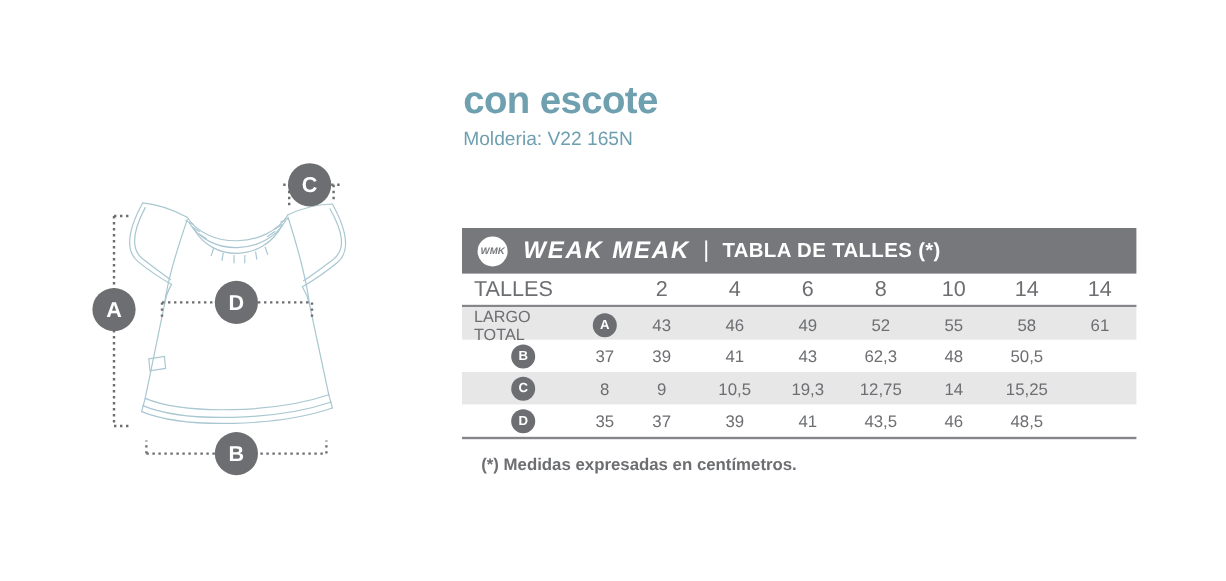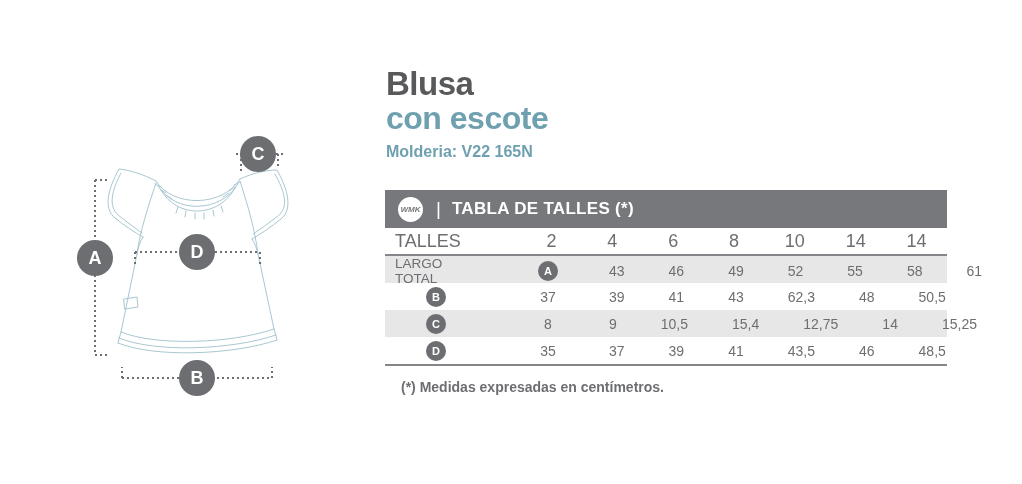--- a/index.html
+++ b/index.html
@@ -17,43 +17,43 @@
     display:flex;align-items:center;justify-content:center;
   }
   .badge-a{left:77px;top:240px;}
   .badge-b{left:179px;top:360px;}
   .badge-c{left:240px;top:136px;}
   .badge-d{left:179px;top:234px;}
 
   .info{position:absolute;left:386px;top:66px;}
   .title{font-size:33px;font-weight:bold;color:var(--title-gray,#58595B);line-height:35px;letter-spacing:-0.5px;}
   .subtitle{font-size:32px;font-weight:bold;color:var(--accent-teal,#6FA0B0);line-height:35px;letter-spacing:-0.5px;}
-  .pattern{margin-top:7px;font-size:16px;font-weight:bold;color:var(--accent-teal,#6FA0B0);}
+  .pattern{margin-top:7px;font-size:16px;font-weight:normal;color:var(--accent-teal,#6FA0B0);}
 
   .tablewrap{position:absolute;left:385px;top:190px;width:562px;}
   .bar{
     height:38px;background:var(--bar-gray,#77787B);color:#fff;
     display:flex;align-items:center;padding-left:13px;box-sizing:border-box;
   }
   .logo{
     width:25px;height:25px;border-radius:50%;background:#fff;
     color:var(--bar-gray,#77787B);display:flex;align-items:center;justify-content:center;
-    font-size:8px;font-weight:bold;font-style:italic;letter-spacing:0;margin-right:2px;flex:none;text-align:center;
+    font-size:8px;font-weight:bold;font-style:italic;letter-spacing:0;margin-right:13px;flex:none;text-align:center;
   }
   .brand{font-size:20px;font-weight:bold;font-style:italic;letter-spacing:1.5px;}
   .sep{margin:0 11px;font-size:19px;font-weight:normal;}
   .bartitle{font-size:17px;font-weight:bold;letter-spacing:0.3px;}
 
   .gridrow{
     display:grid;grid-template-columns:102px 34px repeat(7,1fr);
     align-items:center;color:var(--text-gray,#6D6E71);
   }
   .sizerow{height:26px;border-bottom:2px solid var(--rule-gray,#85868A);}
   .sizerow .label,.sizerow .cell{font-size:18px;font-weight:normal;}
-  .datarow{height:27px;font-size:14px;gap:44px;}
+  .datarow{height:27px;font-size:14px;}
   .shaded{background:var(--row-gray,#E7E7E8);}
   #table-body{border-bottom:2px solid var(--rule-gray,#85868A);}
   .label{padding-left:10px;}
   .datarow .label{font-size:13.5px;}
   .cell{text-align:center;}
   .badgecol{display:flex;justify-content:center;}
   .minibadge{
     width:20px;height:20px;border-radius:50%;background:var(--marker-gray,#6D6E71);
     color:#fff;font-size:11px;font-weight:bold;display:flex;align-items:center;justify-content:center;
   }
@@ -131,30 +131,30 @@
       </g>
     </g>
   </svg>
   <div class="badge badge-a">A</div>
   <div class="badge badge-b">B</div>
   <div class="badge badge-c">C</div>
   <div class="badge badge-d">D</div>
 </div>
 
 <div class="info">
-  <div class="title">Blusa</div>
   <div class="subtitle">con escote</div>
   <div class="pattern">Molderia: V22 165N</div>
 </div>
 
 <div class="tablewrap">
   <div class="bar">
     <span class="logo">
         <span>WMK</span>
       </span>
+    <span class="brand">WEAK MEAK</span>
     <span class="sep">|</span>
     <span class="bartitle">TABLA DE TALLES (*)</span>
   </div>
   <div class="gridrow sizerow" id="size-row">
     <span class="label">TALLES</span>
     <span class="badgecol"></span>
 
   <span class="cell">2</span>
       <span class="cell">4</span>
       <span class="cell">6</span>
@@ -189,21 +189,21 @@
         <span class="cell">48</span>
         <span class="cell">50,5</span>
       </div>
       <div class="gridrow datarow shaded">
         <span class="badgecol">
           <span class="minibadge">C</span>
         </span>
         <span class="cell">8</span>
         <span class="cell">9</span>
         <span class="cell">10,5</span>
-        <span class="cell">15,4</span>
+        <span class="cell">19,3</span>
         <span class="cell">12,75</span>
         <span class="cell">14</span>
         <span class="cell">15,25</span>
       </div>
       <div class="gridrow datarow">
         <span class="badgecol">
           <span class="minibadge">D</span>
         </span>
         <span class="cell">35</span>
         <span class="cell">37</span>

